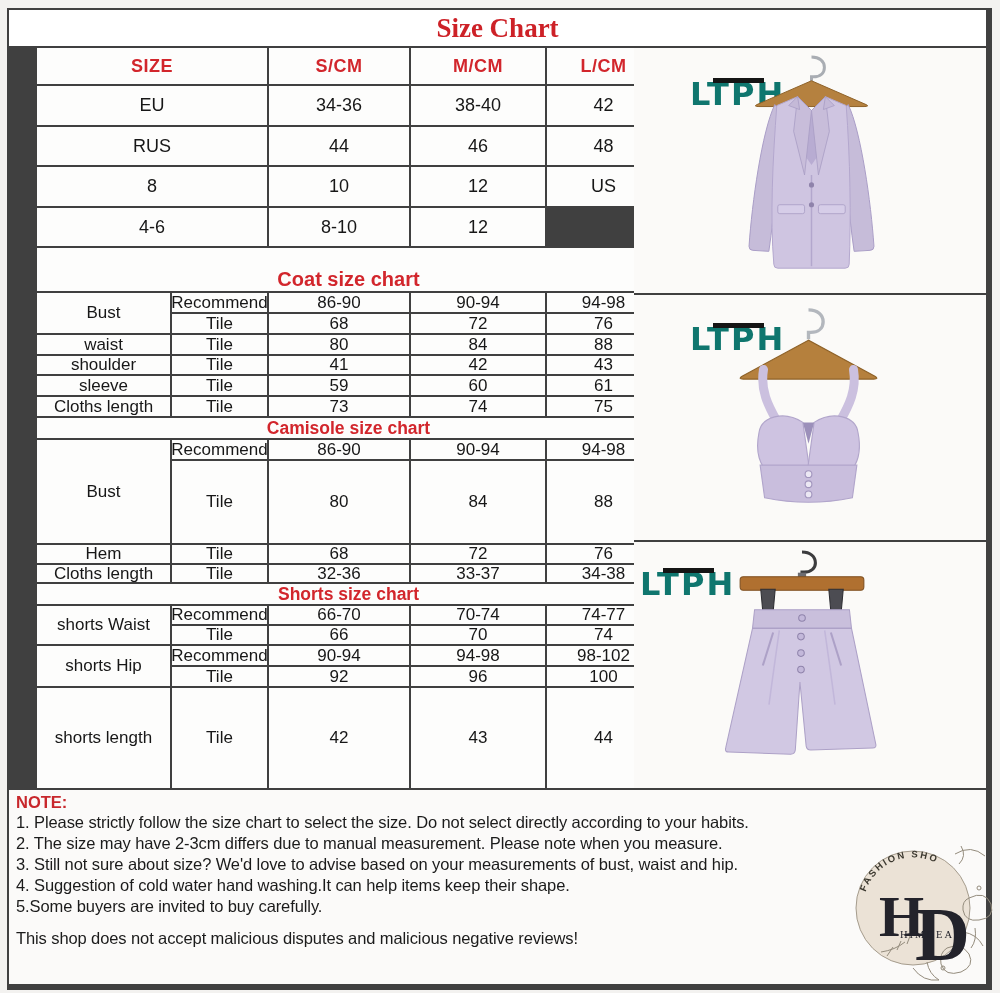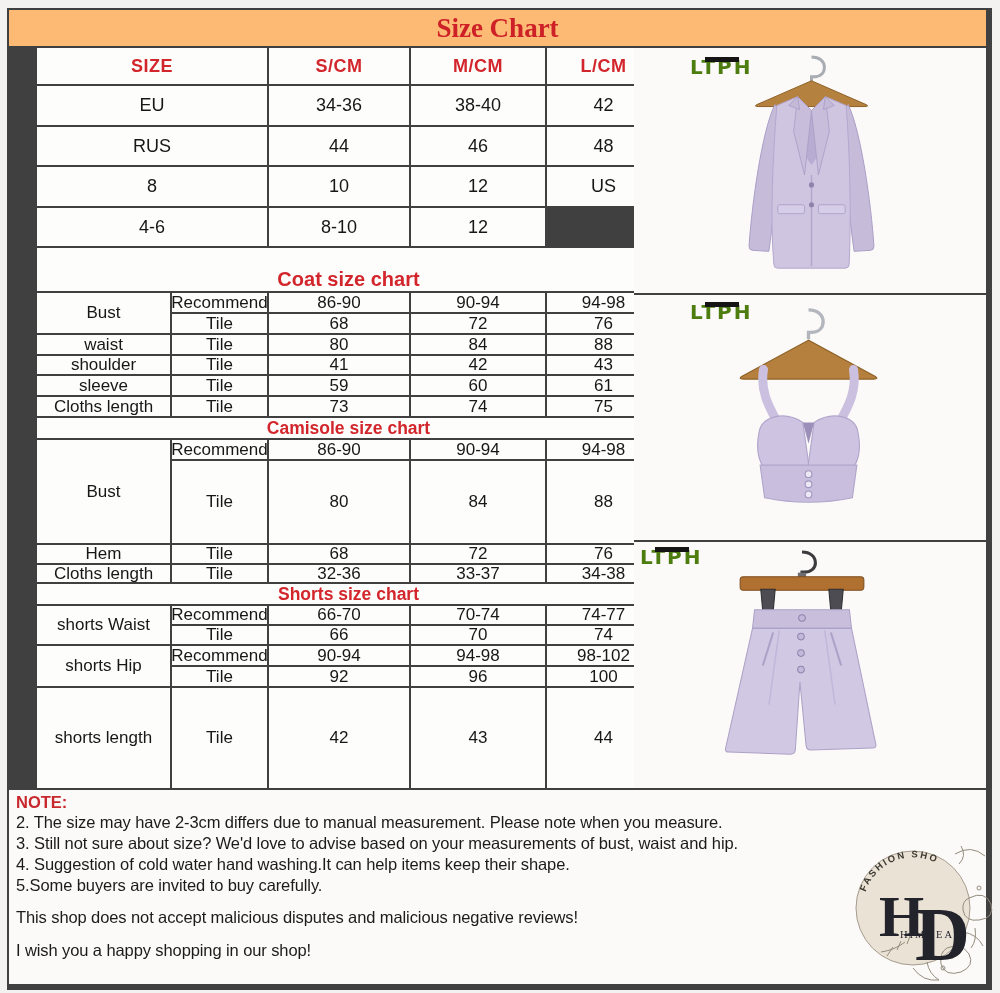--- a/index.html
+++ b/index.html
@@ -3,21 +3,21 @@
 <meta charset="utf-8">
 <style>
   html,body{margin:0;padding:0;}
   body{background:#e9e8e6;font-family:"Liberation Sans", sans-serif;}
   .page{position:relative;width:1000px;height:993px;background:#f3f2f0;overflow:hidden;}
 
   
   .frame{position:absolute;left:7px;top:8px;width:981px;height:978px;
          border:2px solid #404040;background:#404040;box-sizing:content-box;}
 
-  .title-row{position:absolute;left:0;top:0;width:977px;height:36px;background:#fdba74;
+  .title-row{position:absolute;left:0;top:0;width:977px;height:36px;background:#ffffff;
              display:flex;align-items:center;justify-content:center;}
   .title-row span{font-family:"Liberation Serif", serif;font-weight:bold;font-size:27px;color:#cd2127;}
 
   .left-table{position:absolute;left:0;top:38px;width:623px;height:740px;
               display:flex;flex-direction:column;row-gap:2px;background:#404040;padding-left:28px;}
 
   .sec{display:grid;gap:2px;background:#404040;}
   .sec-top{grid-template-columns:230px 140px 134px 1fr;grid-template-rows:36px 39px 38px 39px 38px;}
   .sec-sub{grid-template-columns:133px 95px 140px 134px 1fr;}
   .sec-coat{grid-template-rows:19px 19px 19px 18px 19px 19px;}
@@ -37,21 +37,21 @@
 
   
   .images{position:absolute;left:625px;top:38px;width:352px;height:740px;
           display:flex;flex-direction:column;row-gap:2px;background:#404040;}
   .photo{position:relative;background:#fbfaf8;overflow:hidden;flex:1 1 auto;}
   .photo-1{height:245px;flex:none;}
   .photo-2{height:245px;flex:none;}
   .photo-3{height:246px;flex:none;}
 
   .ltph{position:absolute;font-family:"DejaVu Sans", sans-serif;font-weight:900;
-        font-size:20px;letter-spacing:2px;color:#4d7c0f;line-height:1;}
+        font-size:32px;letter-spacing:2px;color:#0f766e;line-height:1;margin-top:21px;}
   .ltph .bar{position:absolute;left:24%;top:0px;width:54%;height:5px;background:#151515;}
   .ltph-1{left:56px;top:9px;}
   .ltph-2{left:56px;top:7px;}
   .ltph-3{left:6px;top:5px;}
 
   .garment{position:absolute;}
   .g1{left:70px;top:6px;}
   .g2{left:62px;top:6px;}
   .g3{left:42px;top:8px;}
 
@@ -259,26 +259,26 @@
           <circle cx="120" cy="66" r="3.2" fill="#c3b8da" stroke="#8f83ab" stroke-width="1"></circle>
           <circle cx="119" cy="84" r="3.2" fill="#c3b8da" stroke="#8f83ab" stroke-width="1"></circle>
           <circle cx="119" cy="100" r="3.2" fill="#c3b8da" stroke="#8f83ab" stroke-width="1"></circle>
           <circle cx="119" cy="116" r="3.2" fill="#c3b8da" stroke="#8f83ab" stroke-width="1"></circle>
         </svg>
       </div>
     </div>
 
     <div class="note">
       <div class="note-label">NOTE:</div>
+      <div class="note-line">1. Please strictly follow the size chart  to select the size. Do not select directly according to your habits.</div>
       <div class="note-line">2. The size may have 2-3cm differs due to manual measurement. Please note when you measure.</div>
       <div class="note-line">3. Still not sure about size? We'd love to advise based on your measurements of bust, waist and hip.</div>
       <div class="note-line">4. Suggestion of cold water hand washing.It can help items keep their shape.</div>
       <div class="note-line gap1">5.Some buyers are invited to buy carefully.</div>
       <div class="note-line gap2">This shop does not accept malicious disputes and malicious negative reviews!</div>
-      <div class="note-line gap3">I wish you a happy shopping in our shop!</div>
     </div>
   </div>
 
   <svg class="hd-logo" viewBox="0 0 157 157">
     <circle cx="70" cy="72" r="57" fill="#ebe2d6" stroke="#a59c8d" stroke-width="1"></circle>
     <g fill="none" stroke="#948c7d" stroke-width="1">
       <path d="M112 18 q16 -10 30 2 M118 10 q6 10 -2 18"></path>
       <path d="M126 62 q16 -8 22 6 q4 14 -12 16 q-14 2 -16 -10 q-1 -9 6 -12 Z"></path>
       <path d="M104 112 q14 -6 22 6 q6 12 -8 18 q-16 5 -20 -8 q-2 -11 6 -16 Z"></path>
       <path d="M70 132 q10 14 26 12 M84 126 q2 12 12 18"></path>

